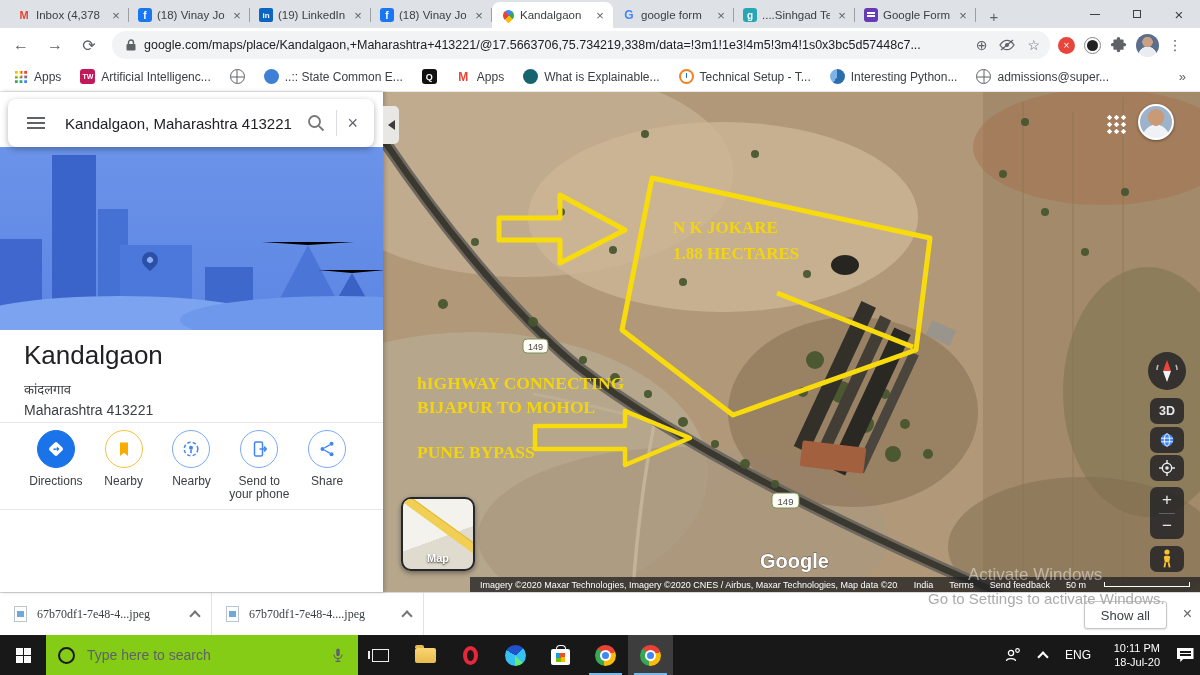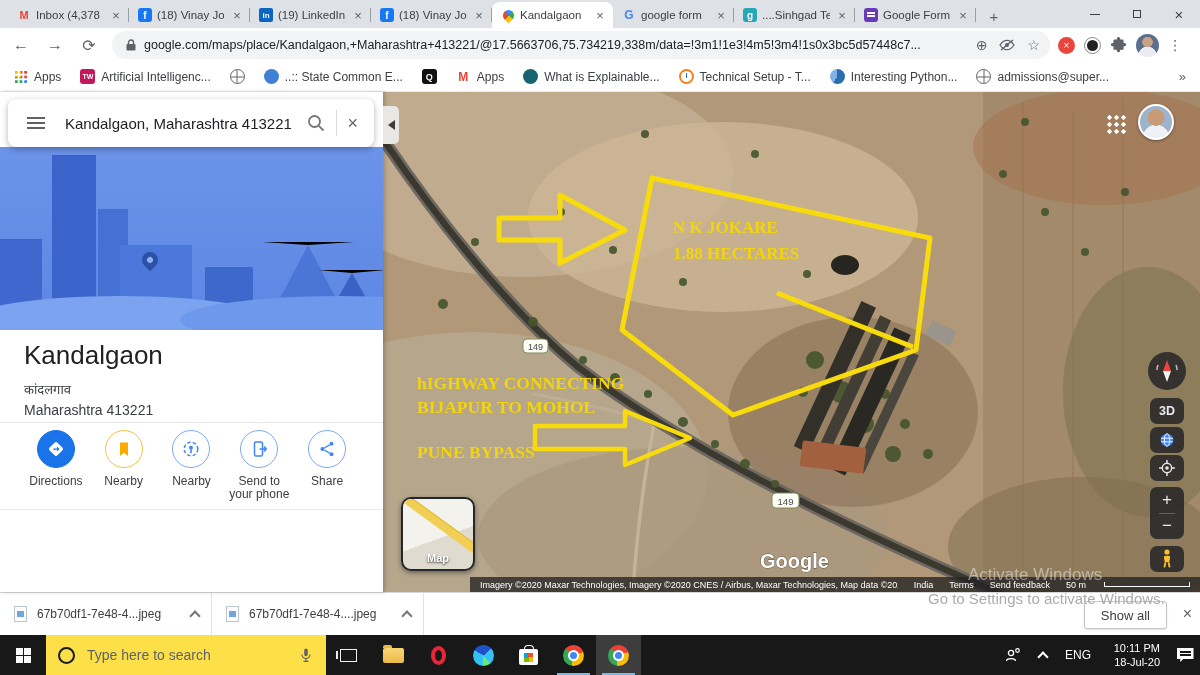--- a/index.html
+++ b/index.html
@@ -112,31 +112,31 @@
 
   
   .aw1 { position:absolute; left:968px; top:565px; font-size:17px; color:rgba(255,255,255,.45); z-index:40; }
   .aw2 { position:absolute; left:928px; top:590px; font-size:15px; color:#ababab; z-index:40; }
 
   
   .dlbar { position:absolute; left:0; top:592px; width:1200px; height:43px; background:#fff; border-top:1px solid #d7d7d7; display:flex; align-items:stretch; }
   .dlitem { width:212px; border-right:1px solid #e3e3e3; display:flex; align-items:center; gap:10px; padding:0 12px 0 14px; }
   .dlicon { width:13px; height:16px; background:#fff; border:1px solid #b9c6d2; position:relative; flex:none; }
   .dlicon::before{ content:""; position:absolute; left:2px; top:4px; width:7px; height:6px; background:#6fa8dc; }
-  .dlname { font-size:12px; color:#3c4043; flex:1; white-space:nowrap; overflow:hidden; }
+  .dlname { font-size:12px; color:#3c4043; flex:1; white-space:nowrap; overflow:hidden;font-family:Liberation Serif, serif; }
   .chev-up { width:8px; height:8px; border-top:2px solid #757575; border-right:2px solid #757575; transform:rotate(-45deg); margin-top:4px; flex:none; }
   .showall { position:absolute; right:33px; top:8px; height:28px; padding:0 16px; background:#fff; border:1px solid #c6c6c6; border-radius:3px; font-size:13px; color:#3c4043; display:flex; align-items:center; box-shadow:0 1px 2px rgba(0,0,0,.12); }
   .dl-close { position:absolute; right:8px; top:12px; font-size:16px; color:#5f6368; }
 
   
   .taskbar { position:absolute; left:0; top:635px; width:1200px; height:40px; background:#181818; display:flex; align-items:center; z-index:60; }
   .startbtn { width:46px; height:40px; display:flex; align-items:center; justify-content:center; }
   .winflag { width:15px; height:15px; display:grid; grid-template-columns:7px 7px; grid-template-rows:7px 7px; gap:1px; }
   .winflag span{ background:#fdfdfd; }
-  .tb-search { width:280px; height:40px; background:#fde047; display:flex; align-items:center; gap:12px; padding:0 12px; }
+  .tb-search { width:312px; height:40px; background:#84cc16; display:flex; align-items:center; gap:12px; padding:0 12px; }
   .cortana { width:17px; height:17px; border-radius:50%; border:2.5px solid #1a1a1a; flex:none; }
   .tb-search-text { font-size:14px; color:#5f6368; flex:1; white-space:nowrap; overflow:hidden; }
   .tb-ic { width:45px; height:40px; display:flex; align-items:center; justify-content:center; position:relative; }
   .tb-ic.running::after{ content:""; position:absolute; left:6px; right:6px; bottom:0; height:2px; background:#76b9ed; }
   .tb-ic.activeapp { background:#3d3d3d; }
   .taskview { width:17px; height:13px; border:1.5px solid #eee; position:relative; }
   .taskview::before{ content:""; position:absolute; left:-5px; top:1px; width:2px; height:8px; background:#eee; }
   .folder { width:21px; height:15px; background:linear-gradient(#f9d673,#e9ba4b); border-radius:2px; position:relative; }
   .folder::before{ content:""; position:absolute; left:0; top:-3px; width:9px; height:3px; background:#e9ba4b; border-radius:2px 2px 0 0; }
   .opera { width:15px; height:19px; border-radius:50%; border:4.5px solid #e8273b; }

